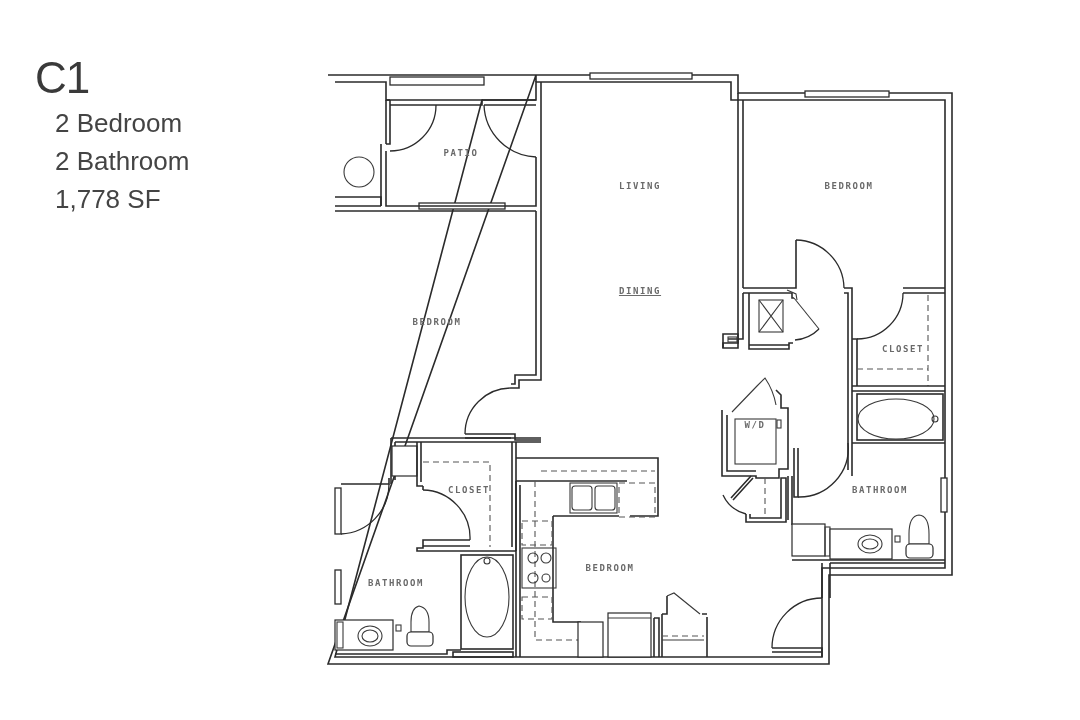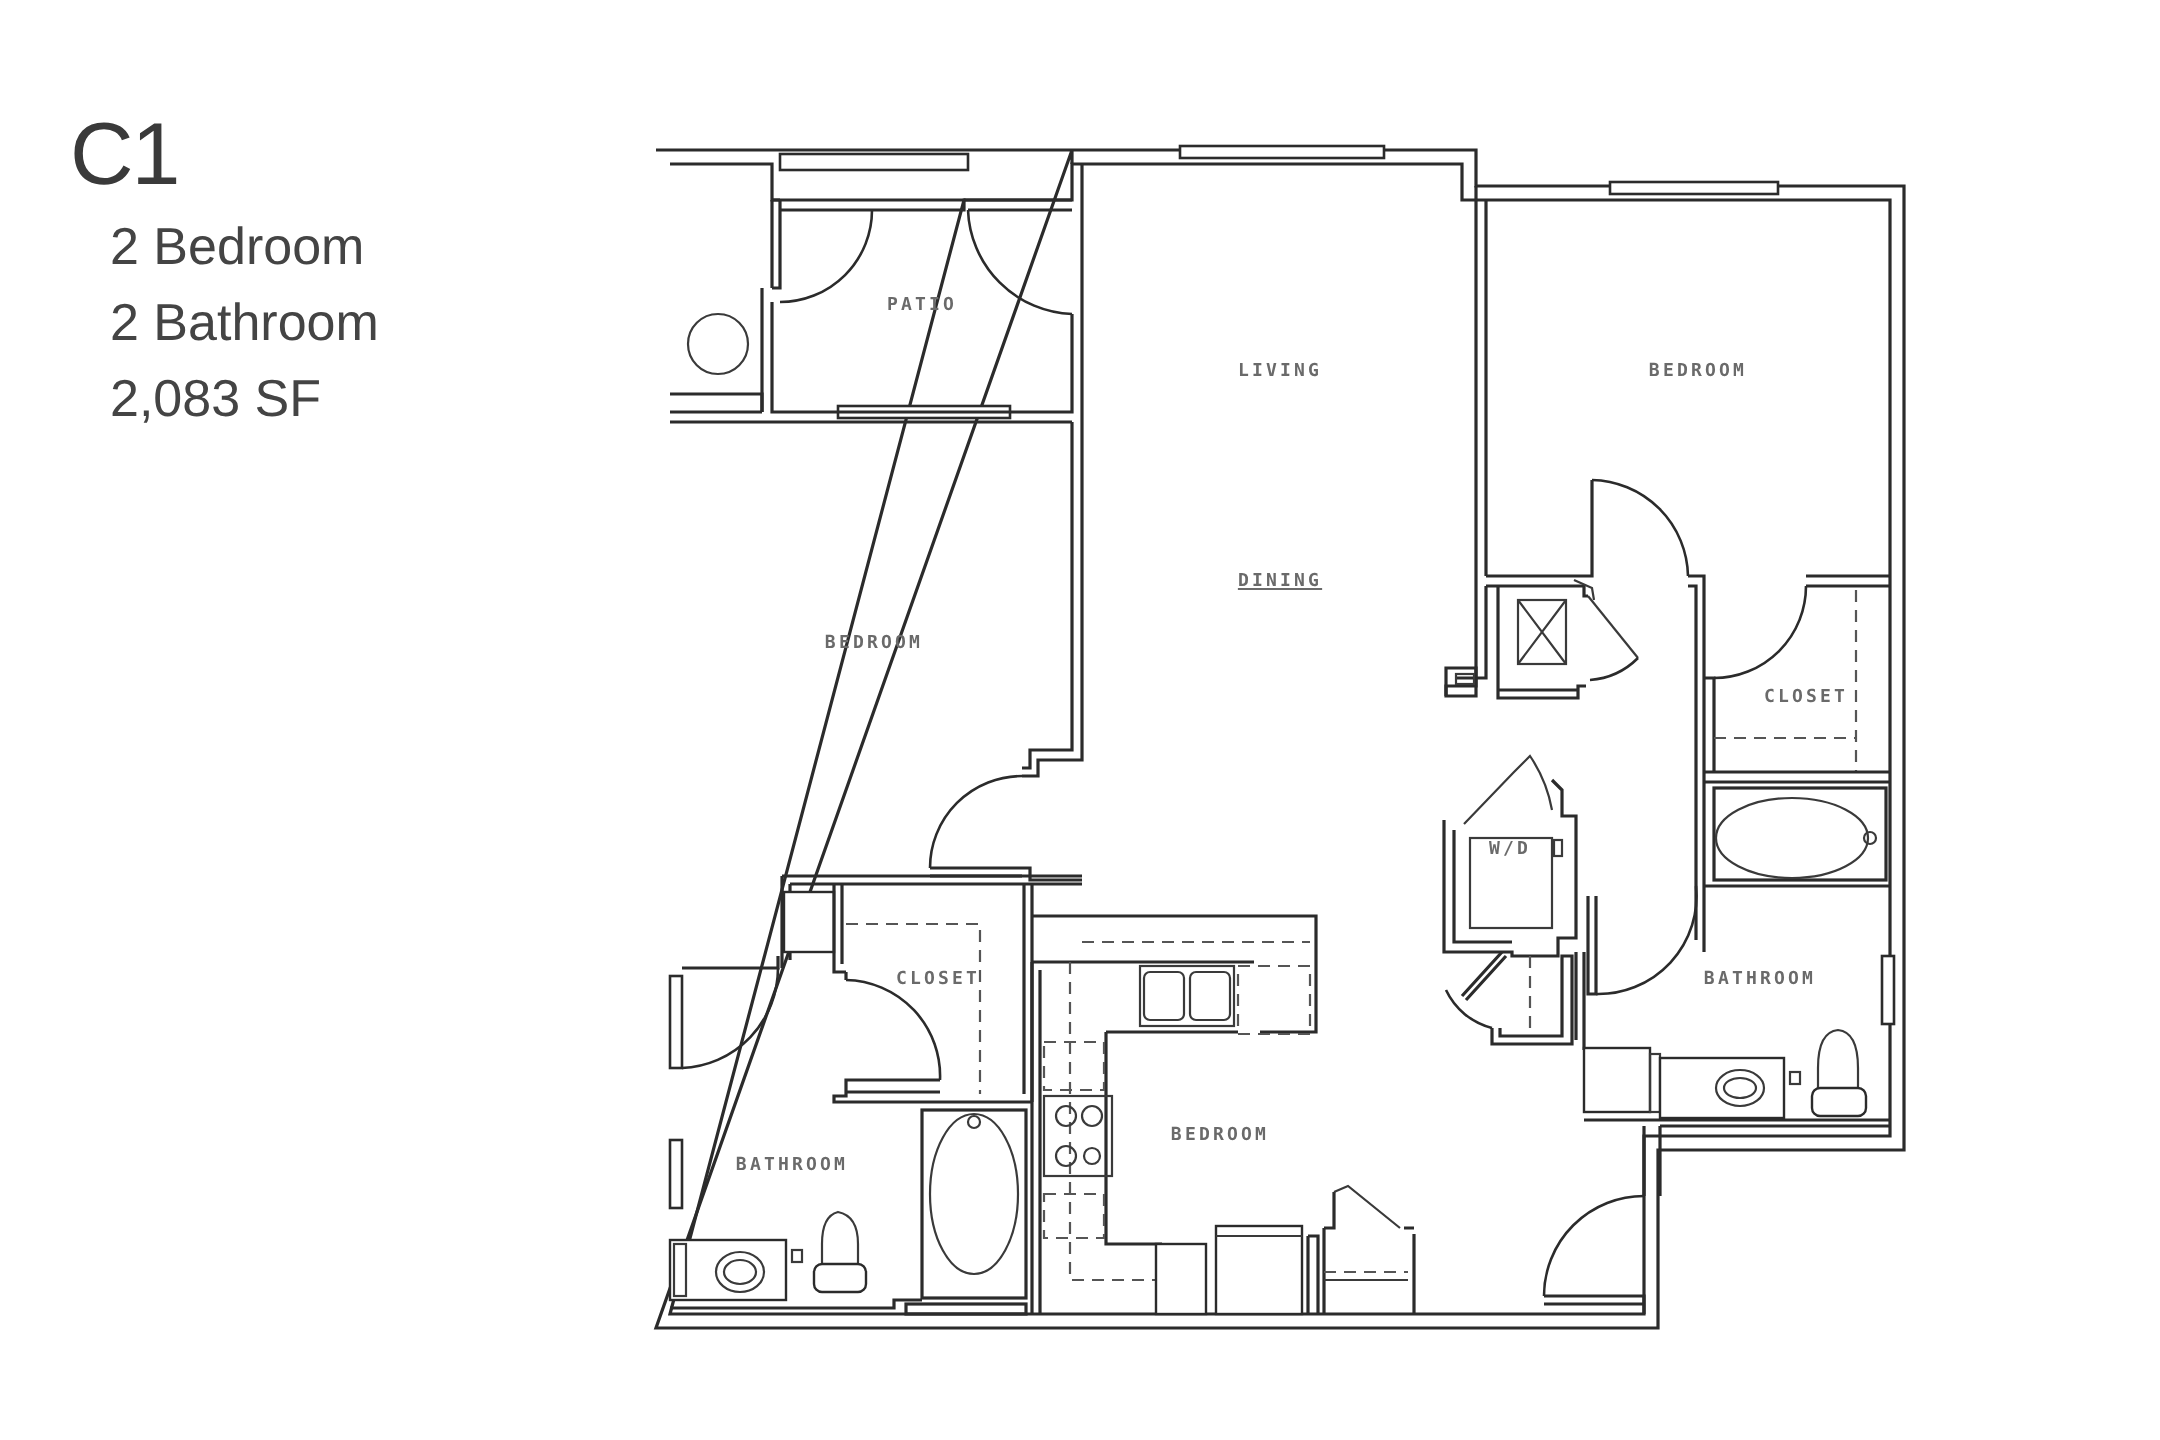--- a/index.html
+++ b/index.html
@@ -17,21 +17,21 @@
   .fix { fill: #ffffff; stroke: #2b2b2b; stroke-width: 1.2; }
   .room-label { position: absolute; font-family: "DejaVu Sans Mono", monospace; font-size: 9px; letter-spacing: 1.6px; color: #6a6a6a; font-weight: bold; transform: translateX(-50%); white-space: nowrap; }
 </style>
 </head>
 <body>
 
 <div class="info">
   <div class="unit-name">C1</div>
   <div class="info-line">2 Bedroom</div>
   <div class="info-line">2 Bathroom</div>
-  <div class="info-line">2,083 SF</div>
+  <div class="info-line">1,778 SF</div>
 </div>
 
 <div class="plan">
   <svg viewBox="0 0 1080 720">
 
     <g>
       <path class="w" d="M309,75 L517,75 L517,82 M517,75 L719,75 L719,93 L933,93 L933,575 L810,575 L810,664 L309,664 Z"></path>
       <path class="w" d="M316,82 L367,82 L367,100 L371,100 M463,100 L517,100 L517,82 L712,82 L712,100 L926,100 L926,568 L803,568 L803,657 L316,657 Z"></path>
     </g>
 

